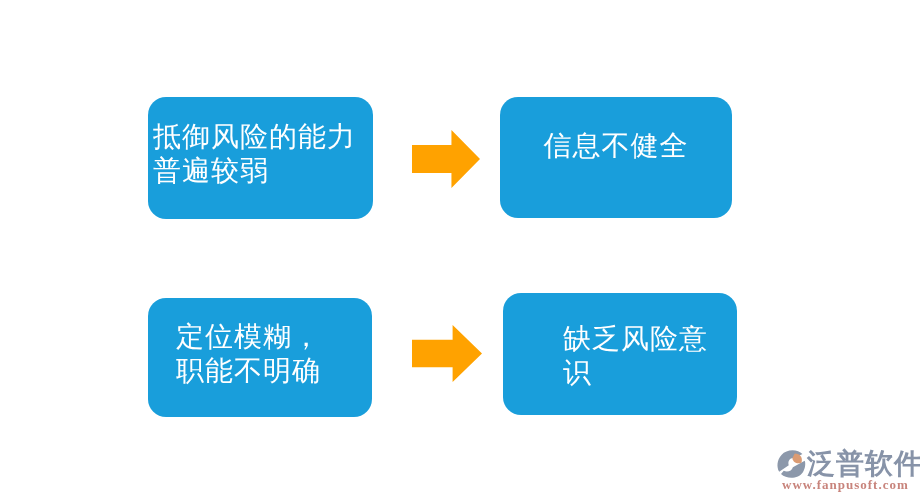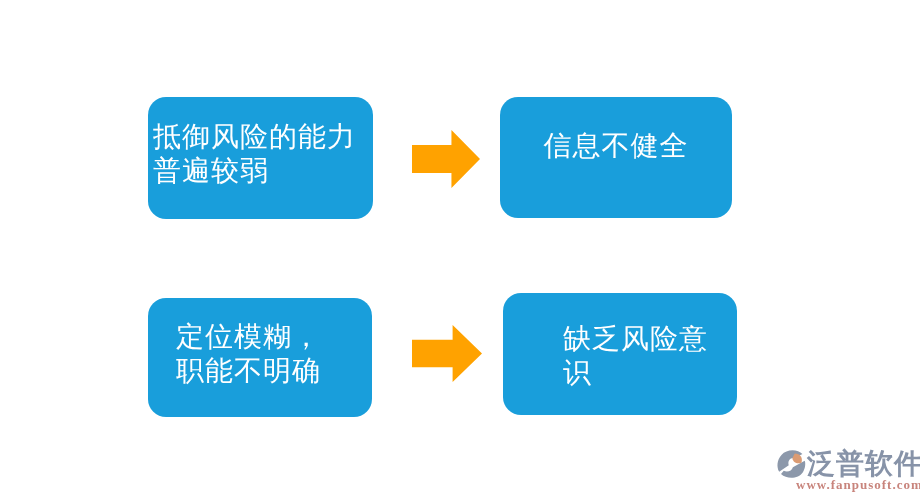--- a/index.html
+++ b/index.html
@@ -61,21 +61,21 @@
     letter-spacing: 1px;
     white-space: nowrap;
   }
   .watermark .logo-url {
     color: #C8847C;
     font-size: 13px;
     font-weight: bold;
     font-family: "Liberation Serif", "DejaVu Serif", serif;
     letter-spacing: 1px;
     margin-top: -3px;
-    margin-left: 20px;
+    margin-left: 6px;
     white-space: nowrap;
   }
 </style>
 </head>
 <body>
 
 <div class="canvas">
 
   <div class="box box-tl">抵御风险的能力
 普遍较弱</div>

